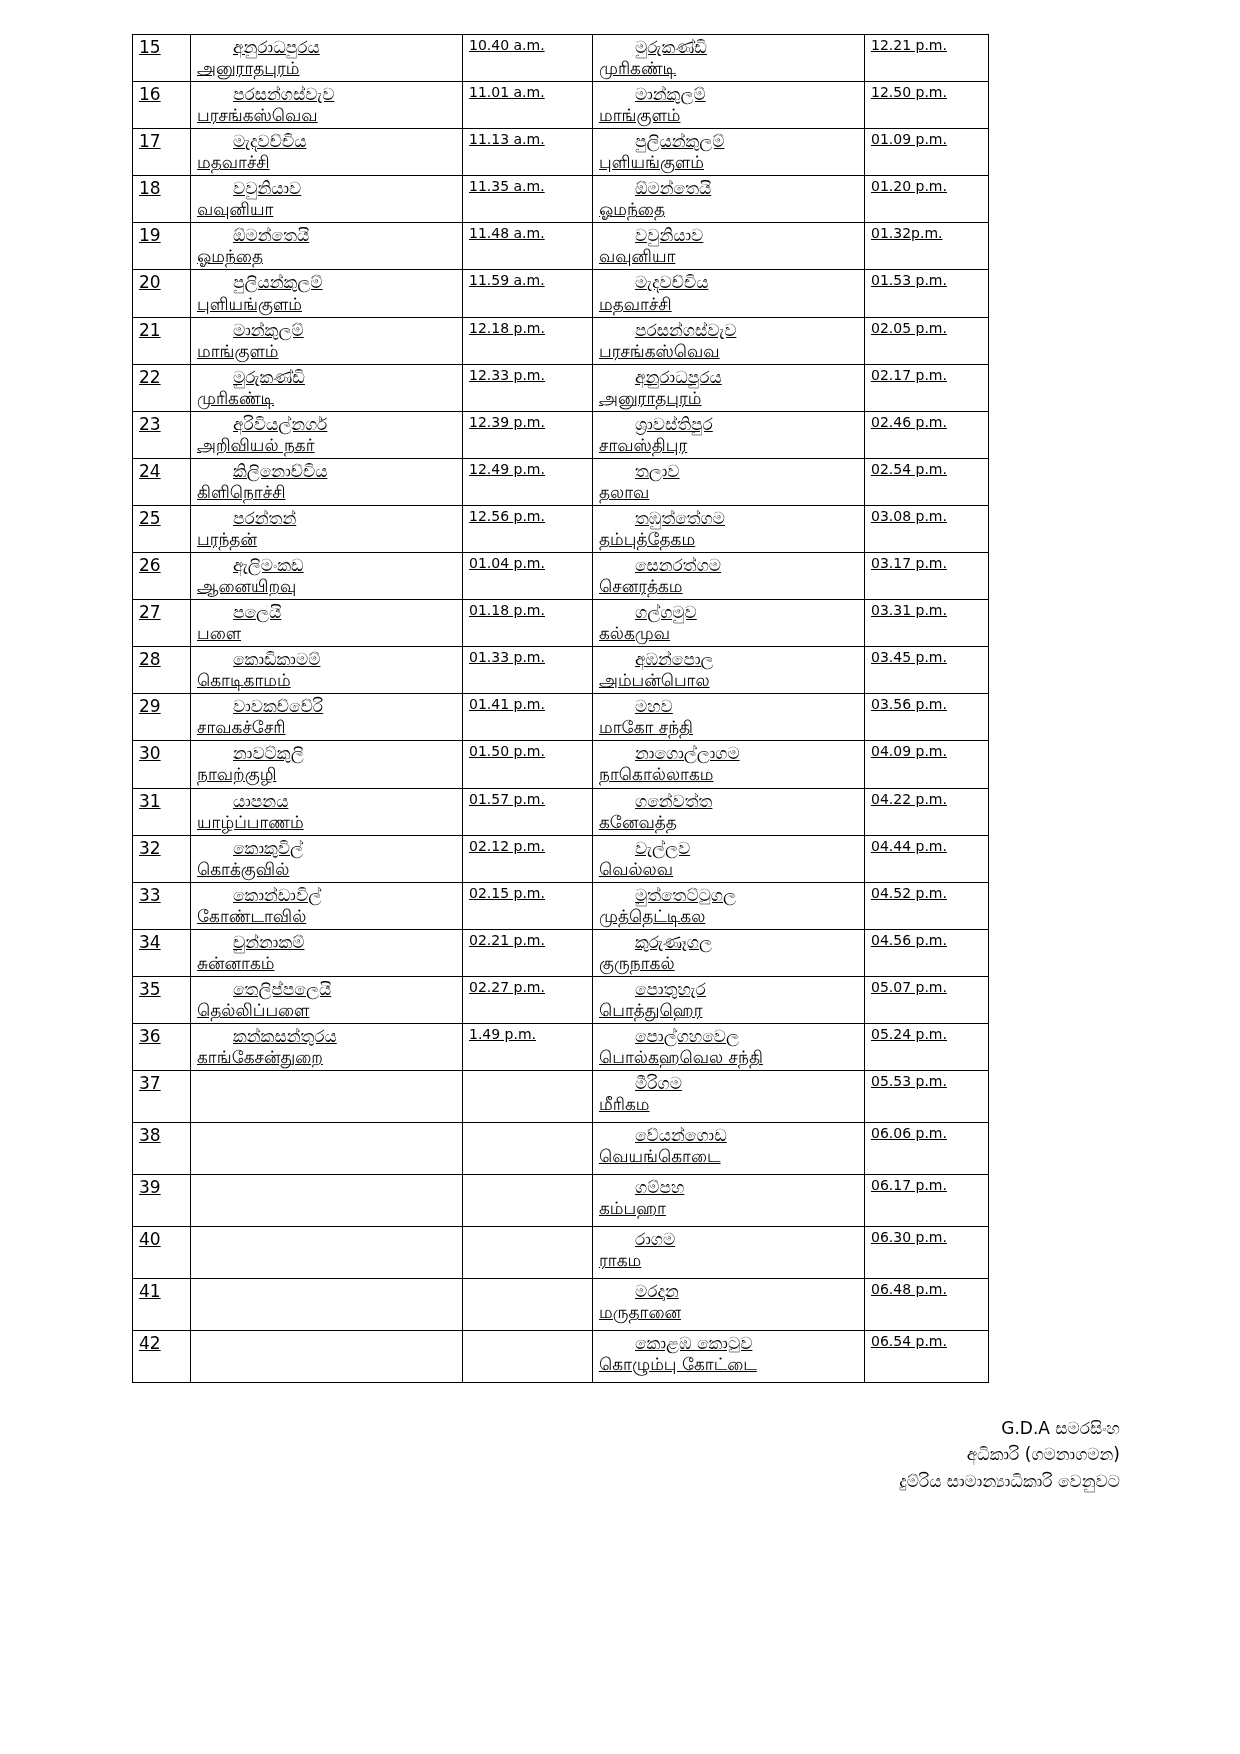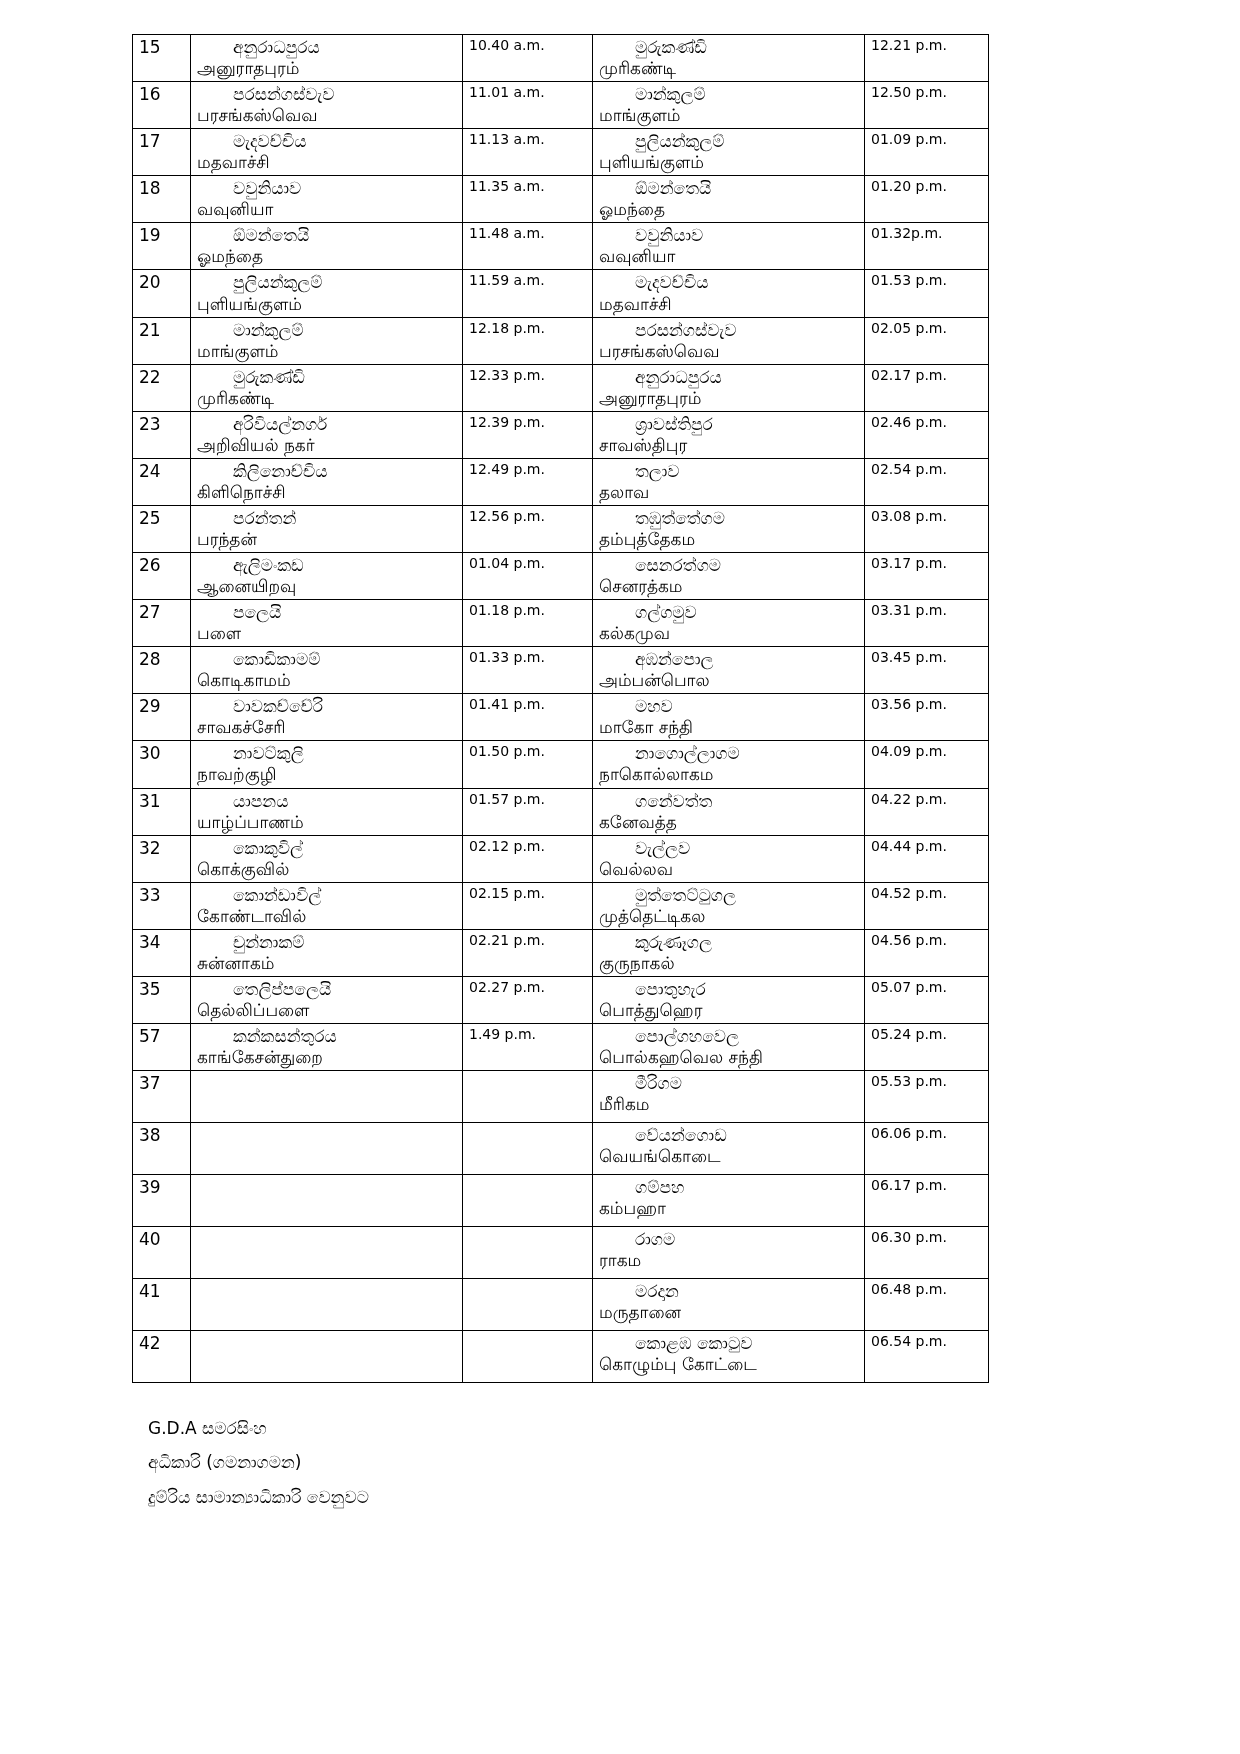--- a/index.html
+++ b/index.html
@@ -16,20 +16,21 @@
   }
   .page {
     box-sizing: border-box;
     padding: 34px 120px 0 132px;
     width: 1240px;
   }
   table.schedule {
     border-collapse: collapse;
     width: 856px;
     table-layout: fixed;
+    text-decoration: underline;
   }
   table.schedule td {
     border: 1.5px solid #000000;
     vertical-align: top;
     padding: 2px 4px 3px 6px;
     line-height: 1.18;
   }
   col.c-no    { width: 58px; }
   col.c-sta   { width: 272px; }
   col.c-tm1   { width: 130px; }
@@ -67,21 +68,21 @@
     line-height: 1.5;
   }
   .notes p { margin: 0 0 2px 0; }
   .notes .para1 { max-width: 840px; }
   .sign {
     margin-top: 32px;
     padding-left: 8px;
     font-size: 17px;
     line-height: 1.55;
   }
-  .sign p { margin: 8px; }
+  .sign p { margin: 0; text-align: right; }
 </style>
 </head>
 <body>
 
 <div class="page">
 
   <table class="schedule">
     <colgroup>
       <col class="c-no">
         <col class="c-sta">
@@ -357,21 +358,21 @@
             <span class="tam">தெல்லிப்பளை</span>
           </td>
           <td class="time">02.27 p.m.</td>
           <td>
             <span class="sin">පොතුහැර</span>
             <span class="tam">பொத்துஹெர</span>
           </td>
           <td class="time">05.07 p.m.</td>
         </tr>
         <tr>
-          <td class="num">57</td>
+          <td class="num">36</td>
           <td>
             <span class="sin">කන්කසන්තුරය</span>
             <span class="tam">காங்கேசன்துறை</span>
           </td>
           <td class="time">1.49 p.m.</td>
           <td>
             <span class="sin">පොල්ගහවෙල</span>
             <span class="tam">பொல்கஹவெல சந்தி</span>
           </td>
           <td class="time">05.24 p.m.</td>

